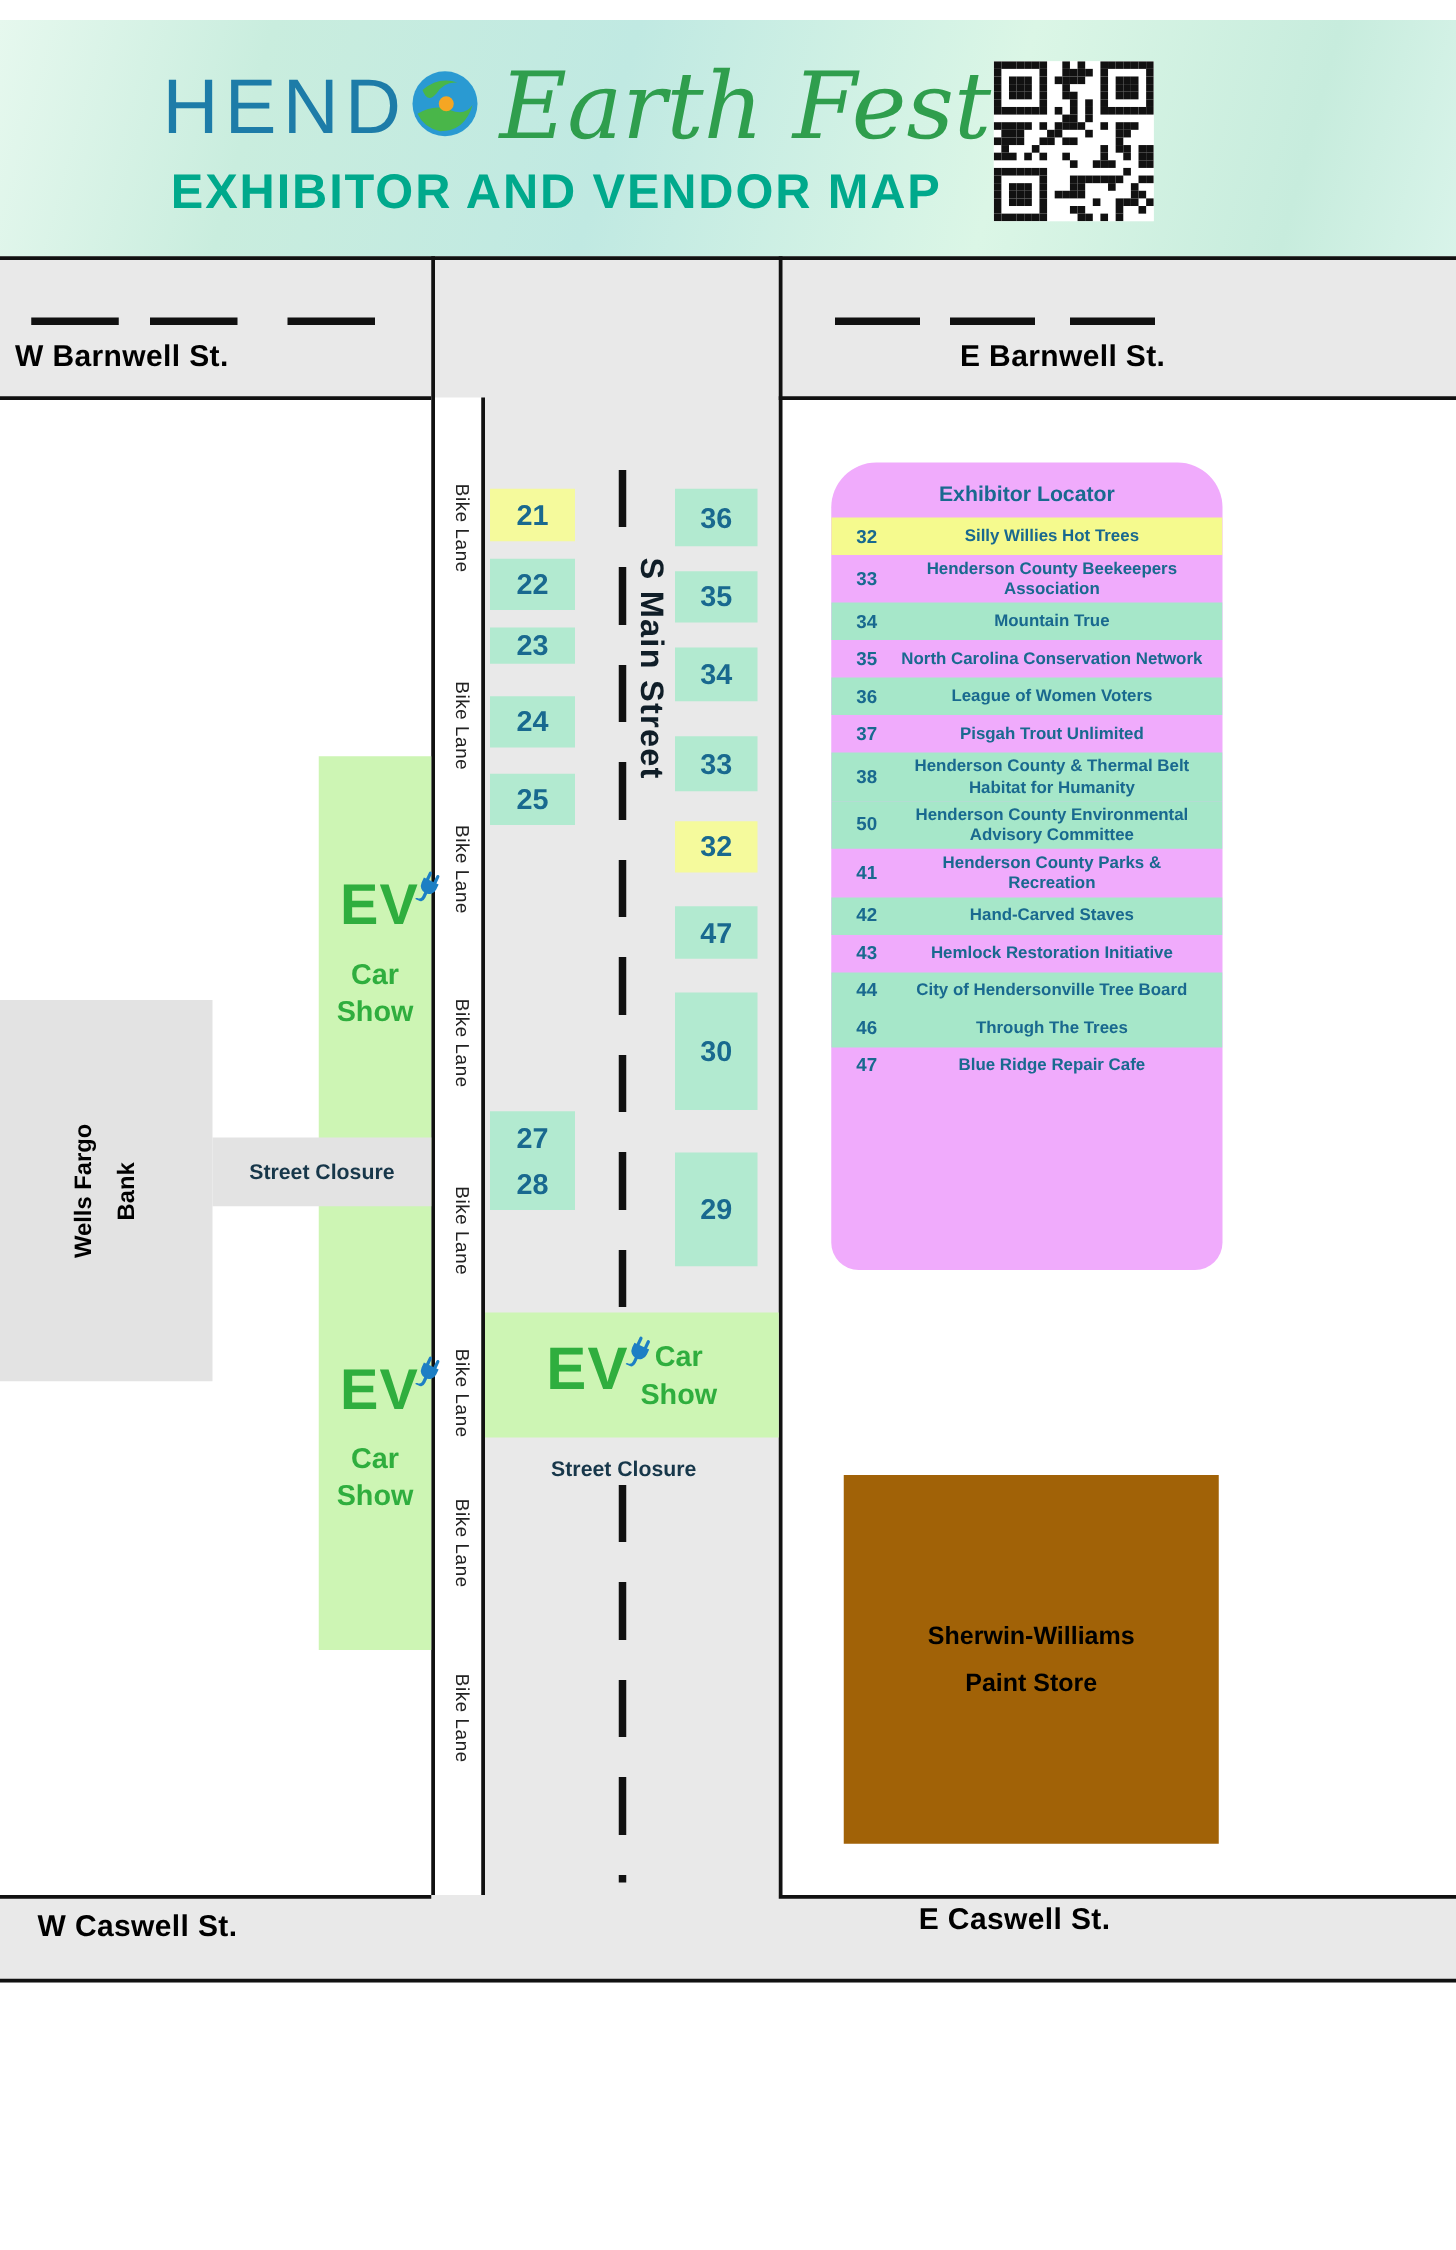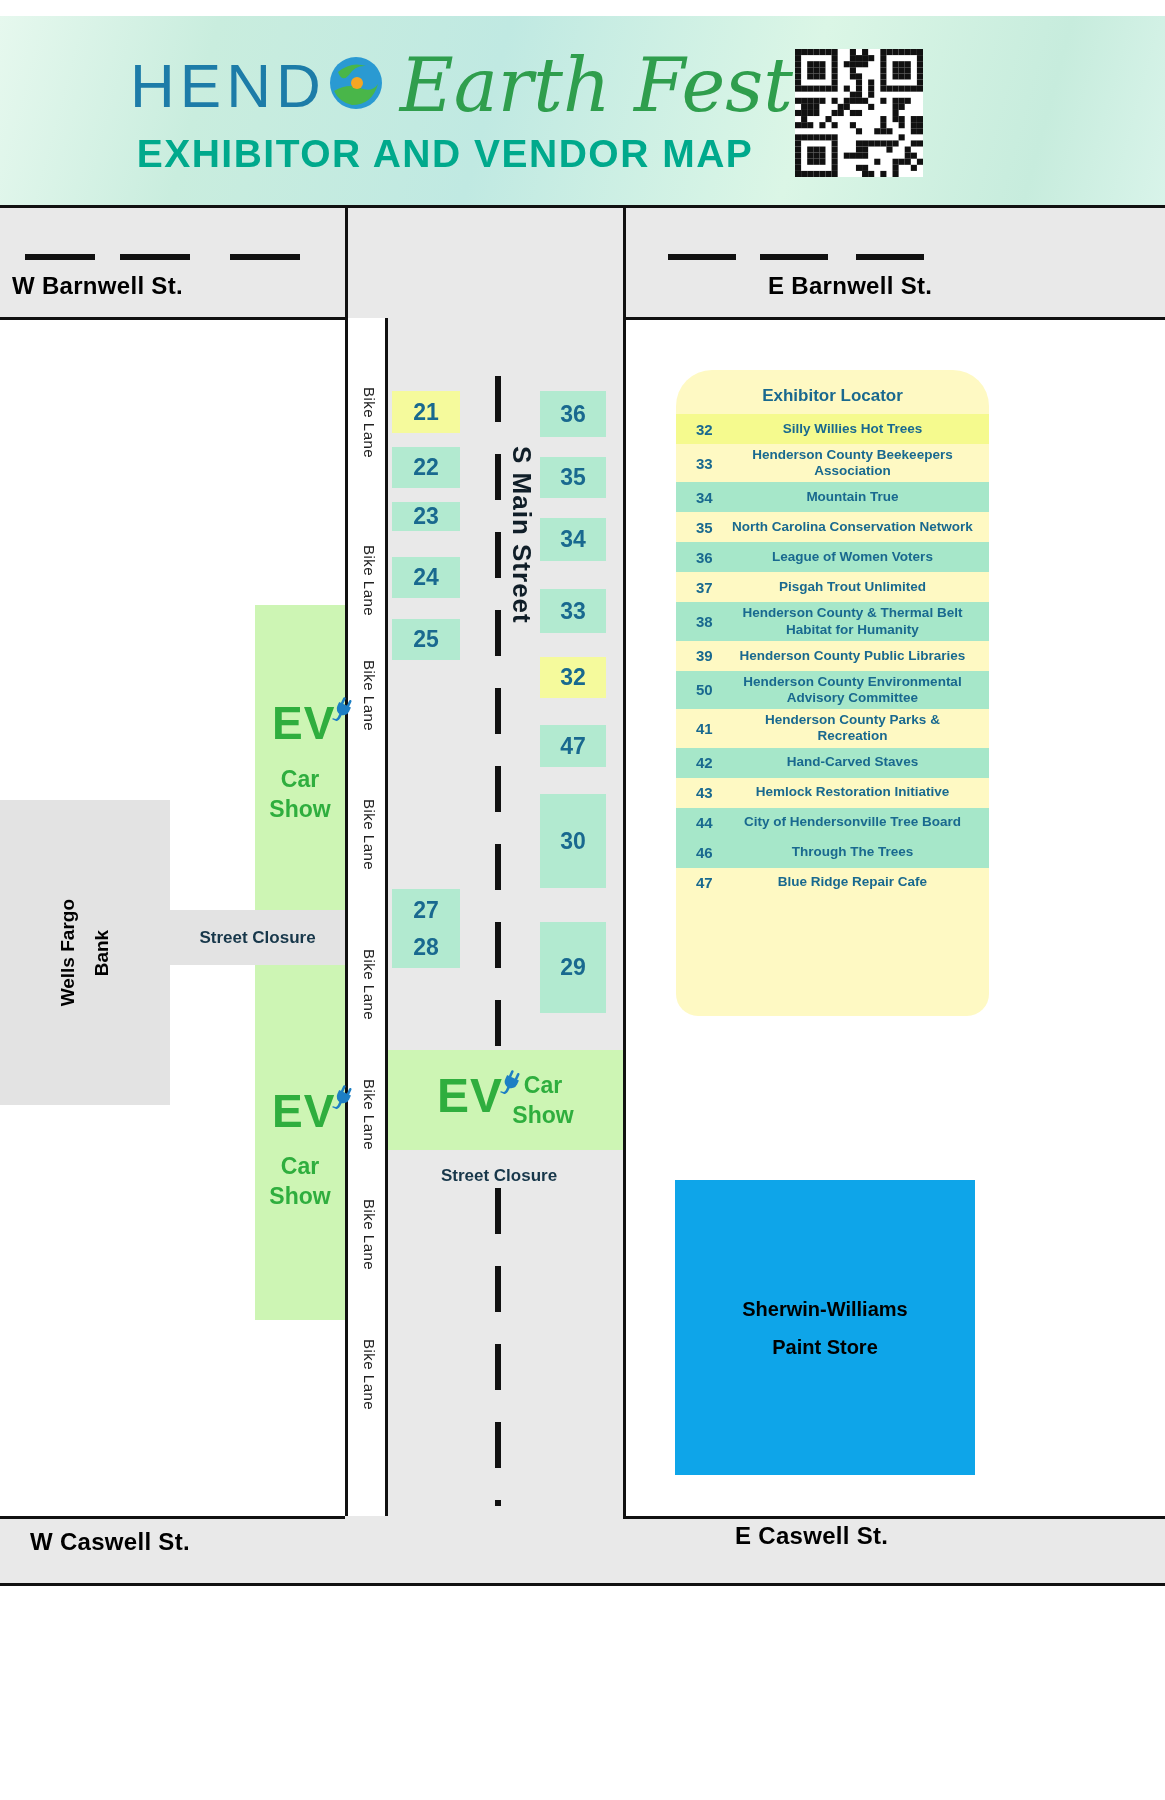--- a/index.html
+++ b/index.html
@@ -8,21 +8,21 @@
   .road{position:absolute;background:#e9e9e9;}
   .hline{position:absolute;background:#111;height:3px;}
   .vline{position:absolute;background:#111;width:3px;}
   .dash{position:absolute;background:#111;height:6px;}
   .street-name{position:absolute;font-weight:bold;font-size:24px;color:#000;letter-spacing:.3px;white-space:nowrap;}
   .booth{position:absolute;display:flex;align-items:center;justify-content:center;background:#b2ead0;color:#19698f;font-weight:bold;font-size:23px;}
   .booth--yellow{background:#f5fa9c;}
   .bike-label{position:absolute;writing-mode:vertical-rl;font-size:15px;color:#222;letter-spacing:.5px;display:flex;justify-content:center;}
   .smain-label{position:absolute;writing-mode:vertical-rl;font-weight:bold;font-size:26px;color:#101e28;letter-spacing:1px;}
   .vdash{position:absolute;width:6px;background:repeating-linear-gradient(to bottom,#111 0 46px,transparent 46px 78px);}
-  .panel{position:absolute;background:#fef9c3;border-radius:36px 36px 22px 22px;overflow:hidden;box-sizing:border-box;padding:12px 0 8px;margin-left:11px;}
+  .panel{position:absolute;background:#f0abfc;border-radius:36px 36px 22px 22px;overflow:hidden;box-sizing:border-box;padding:12px 0 8px;}
   .panel-title{text-align:center;font-weight:bold;font-size:17px;color:#19698f;padding:4px 0 8px;}
   .lrow{display:flex;align-items:center;padding:3px 14px 3px 20px;min-height:30px;box-sizing:border-box;}
   .lrow .num{flex:0 0 34px;font-weight:bold;font-size:15px;color:#19698f;}
   .lrow .nm{flex:1;text-align:center;font-weight:bold;font-size:13.5px;color:#19698f;line-height:1.2;}
   .lrow--green{background:#a6e7c9;}
   .lrow--yellow{background:#f5fa8e;}
   .lrow--top{align-items:flex-start;padding-top:5px;}
   .landmark{position:absolute;background:#e3e3e3;display:flex;align-items:center;justify-content:center;}
   .wf-label{writing-mode:vertical-rl;transform:rotate(180deg);font-weight:bold;font-size:19px;color:#000;text-align:center;line-height:1.8;}
   .closure-label{font-weight:bold;font-size:17px;color:#17374a;}
@@ -388,21 +388,21 @@
         </svg>
       </span>
     </span>
   </div>
   <div class="carshow" style="left:503px;top:1071px;width:80px;">
     <div>Car</div>
     <div>Show</div>
   </div>
   <div class="closure-label" style="position:absolute;left:420px;top:1166px;width:158px;text-align:center;">Street Closure</div>
 
-  <div class="landmark" style="left:675px;top:1180px;width:300px;height:295px;background:#0ea5e9;flex-direction:column;">
+  <div class="landmark" style="left:675px;top:1180px;width:300px;height:295px;background:#a16207;flex-direction:column;">
     <div class="sherwin-label">
       <div>Sherwin-Williams</div>
       <div>Paint Store</div>
     </div>
   </div>
 
   <div class="panel" style="left:665px;top:370px;width:313px;height:646px;">
     <div class="panel-title">Exhibitor Locator</div>
 
     <div class="lrow lrow--yellow">
@@ -426,24 +426,20 @@
       <span class="nm">League of Women Voters</span>
     </div>
     <div class="lrow">
       <span class="num">37</span>
       <span class="nm">Pisgah Trout Unlimited</span>
     </div>
     <div class="lrow lrow--green">
       <span class="num">38</span>
       <span class="nm">Henderson County &amp; Thermal Belt Habitat for Humanity</span>
     </div>
-    <div class="lrow">
-      <span class="num">39</span>
-      <span class="nm">Henderson County Public Libraries</span>
-    </div>
     <div class="lrow lrow--green">
       <span class="num">50</span>
       <span class="nm">Henderson County Environmental Advisory Committee</span>
     </div>
     <div class="lrow">
       <span class="num">41</span>
       <span class="nm">Henderson County Parks &amp; Recreation</span>
     </div>
     <div class="lrow lrow--green">
       <span class="num">42</span>

